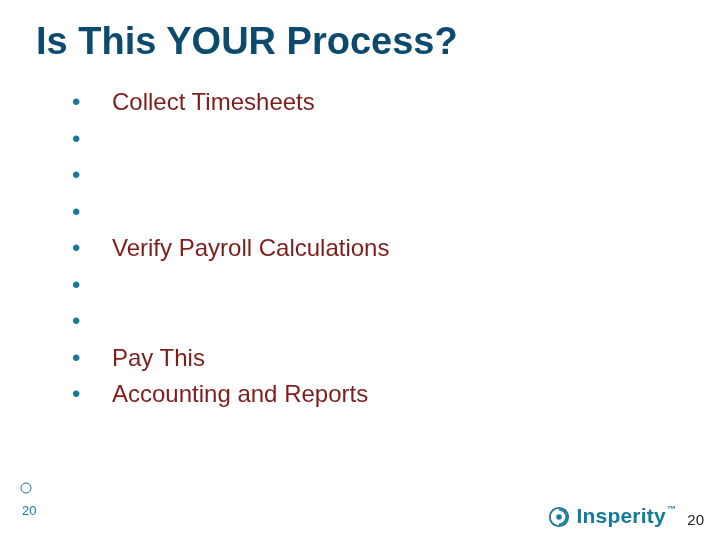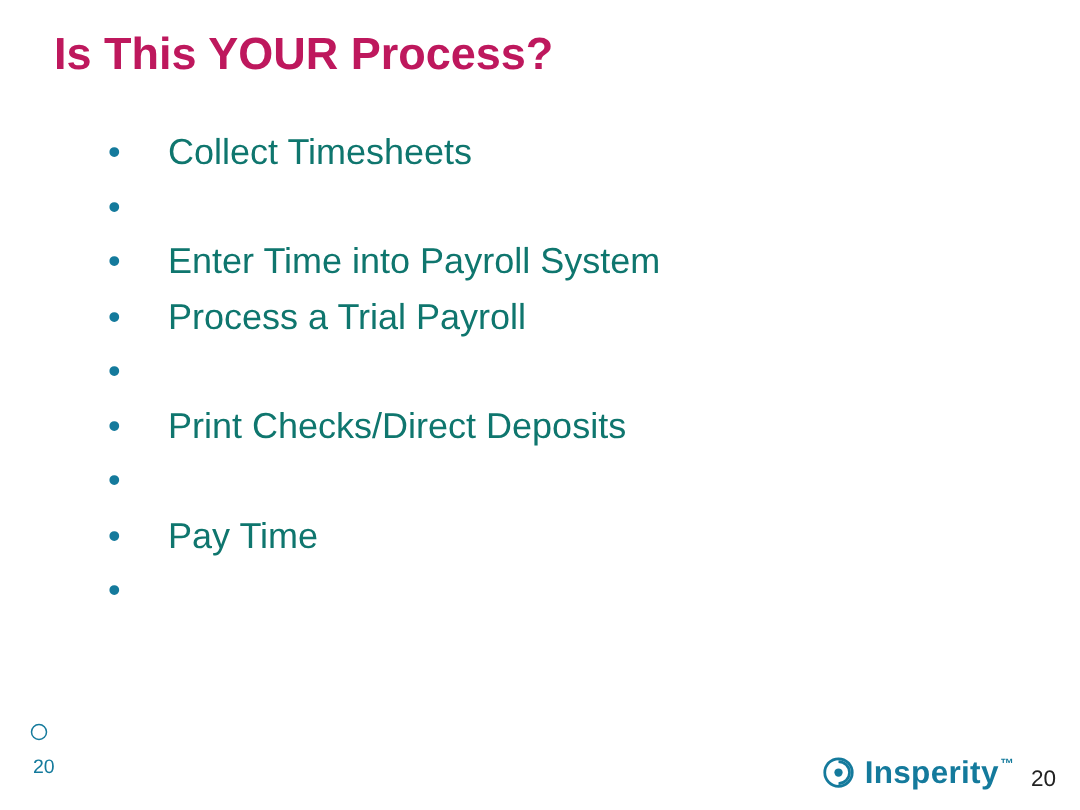--- a/index.html
+++ b/index.html
@@ -1,66 +1,65 @@
 <!DOCTYPE html>
 <html><head>
 <meta charset="utf-8">
 <style>
 html,body{margin:0;padding:0}
 body{width:720px;height:540px;background:#fff;font-family:Arial,Helvetica,sans-serif;position:relative;overflow:hidden}
-.title{position:absolute;left:36px;top:20px;font-size:30px;font-weight:700;color:#be185d}
+.title{position:absolute;left:36px;top:20px;font-size:38px;font-weight:700;color:#0c4a6e}
 .bullets{position:absolute;left:72px;top:88px}
 .item{display:flex;align-items:flex-start;margin-bottom:8.5px}
 .dot{color:#147a9c;font-size:24px;line-height:28px;width:40px;text-align:left}
-.txt{color:#0f766e;font-size:24px;line-height:28px}
+.txt{color:#7f1d1d;font-size:24px;line-height:28px}
 .page-left{position:absolute;left:22px;bottom:22px;color:#147a9c;font-size:13px}
 .page-right{position:absolute;right:16px;bottom:12px;color:#222;font-size:15px}
-.logo{position:absolute;right:44px;bottom:12px;display:flex;align-items:flex-start;gap:6px}
+.logo{position:absolute;right:44px;bottom:12px;display:flex;align-items:flex-end;gap:6px}
 .logo-mark{width:22px;height:22px}
 .logo-text{color:#147a9c;font-size:21px;font-weight:700;letter-spacing:.2px}
 .trade{color:#147a9c;font-size:9px;vertical-align:top;margin-left:1px}
 .orn{position:absolute;left:18px;bottom:44px;width:16px;height:16px}
 </style>
 </head>
 <body>
 
 <div class="title">Is This YOUR Process?</div>
 
 <div class="bullets">
   <div class="item">
     <span class="dot">•</span>
     <span class="txt">Collect Timesheets</span>
   </div>
   <div class="item">
     <span class="dot">•</span>
   </div>
   <div class="item">
     <span class="dot">•</span>
-    <span class="txt">Enter Time into Payroll System</span>
-  </div>
-  <div class="item">
-    <span class="dot">•</span>
-    <span class="txt">Process a Trial Payroll</span>
   </div>
   <div class="item">
     <span class="dot">•</span>
   </div>
   <div class="item">
     <span class="dot">•</span>
-    <span class="txt">Print Checks/Direct Deposits</span>
+    <span class="txt">Verify Payroll Calculations</span>
   </div>
   <div class="item">
     <span class="dot">•</span>
   </div>
   <div class="item">
     <span class="dot">•</span>
-    <span class="txt">Pay Time</span>
   </div>
   <div class="item">
     <span class="dot">•</span>
+    <span class="txt">Pay This</span>
+  </div>
+  <div class="item">
+    <span class="dot">•</span>
+    <span class="txt">Accounting and Reports</span>
   </div>
 </div>
 
 <svg class="orn" viewBox="0 0 16 16">
   <circle cx="8" cy="8" r="5" fill="none" stroke="#147a9c" stroke-width="1"></circle>
 </svg>
 
 <div class="page-left">20</div>
 
 <div class="logo">

